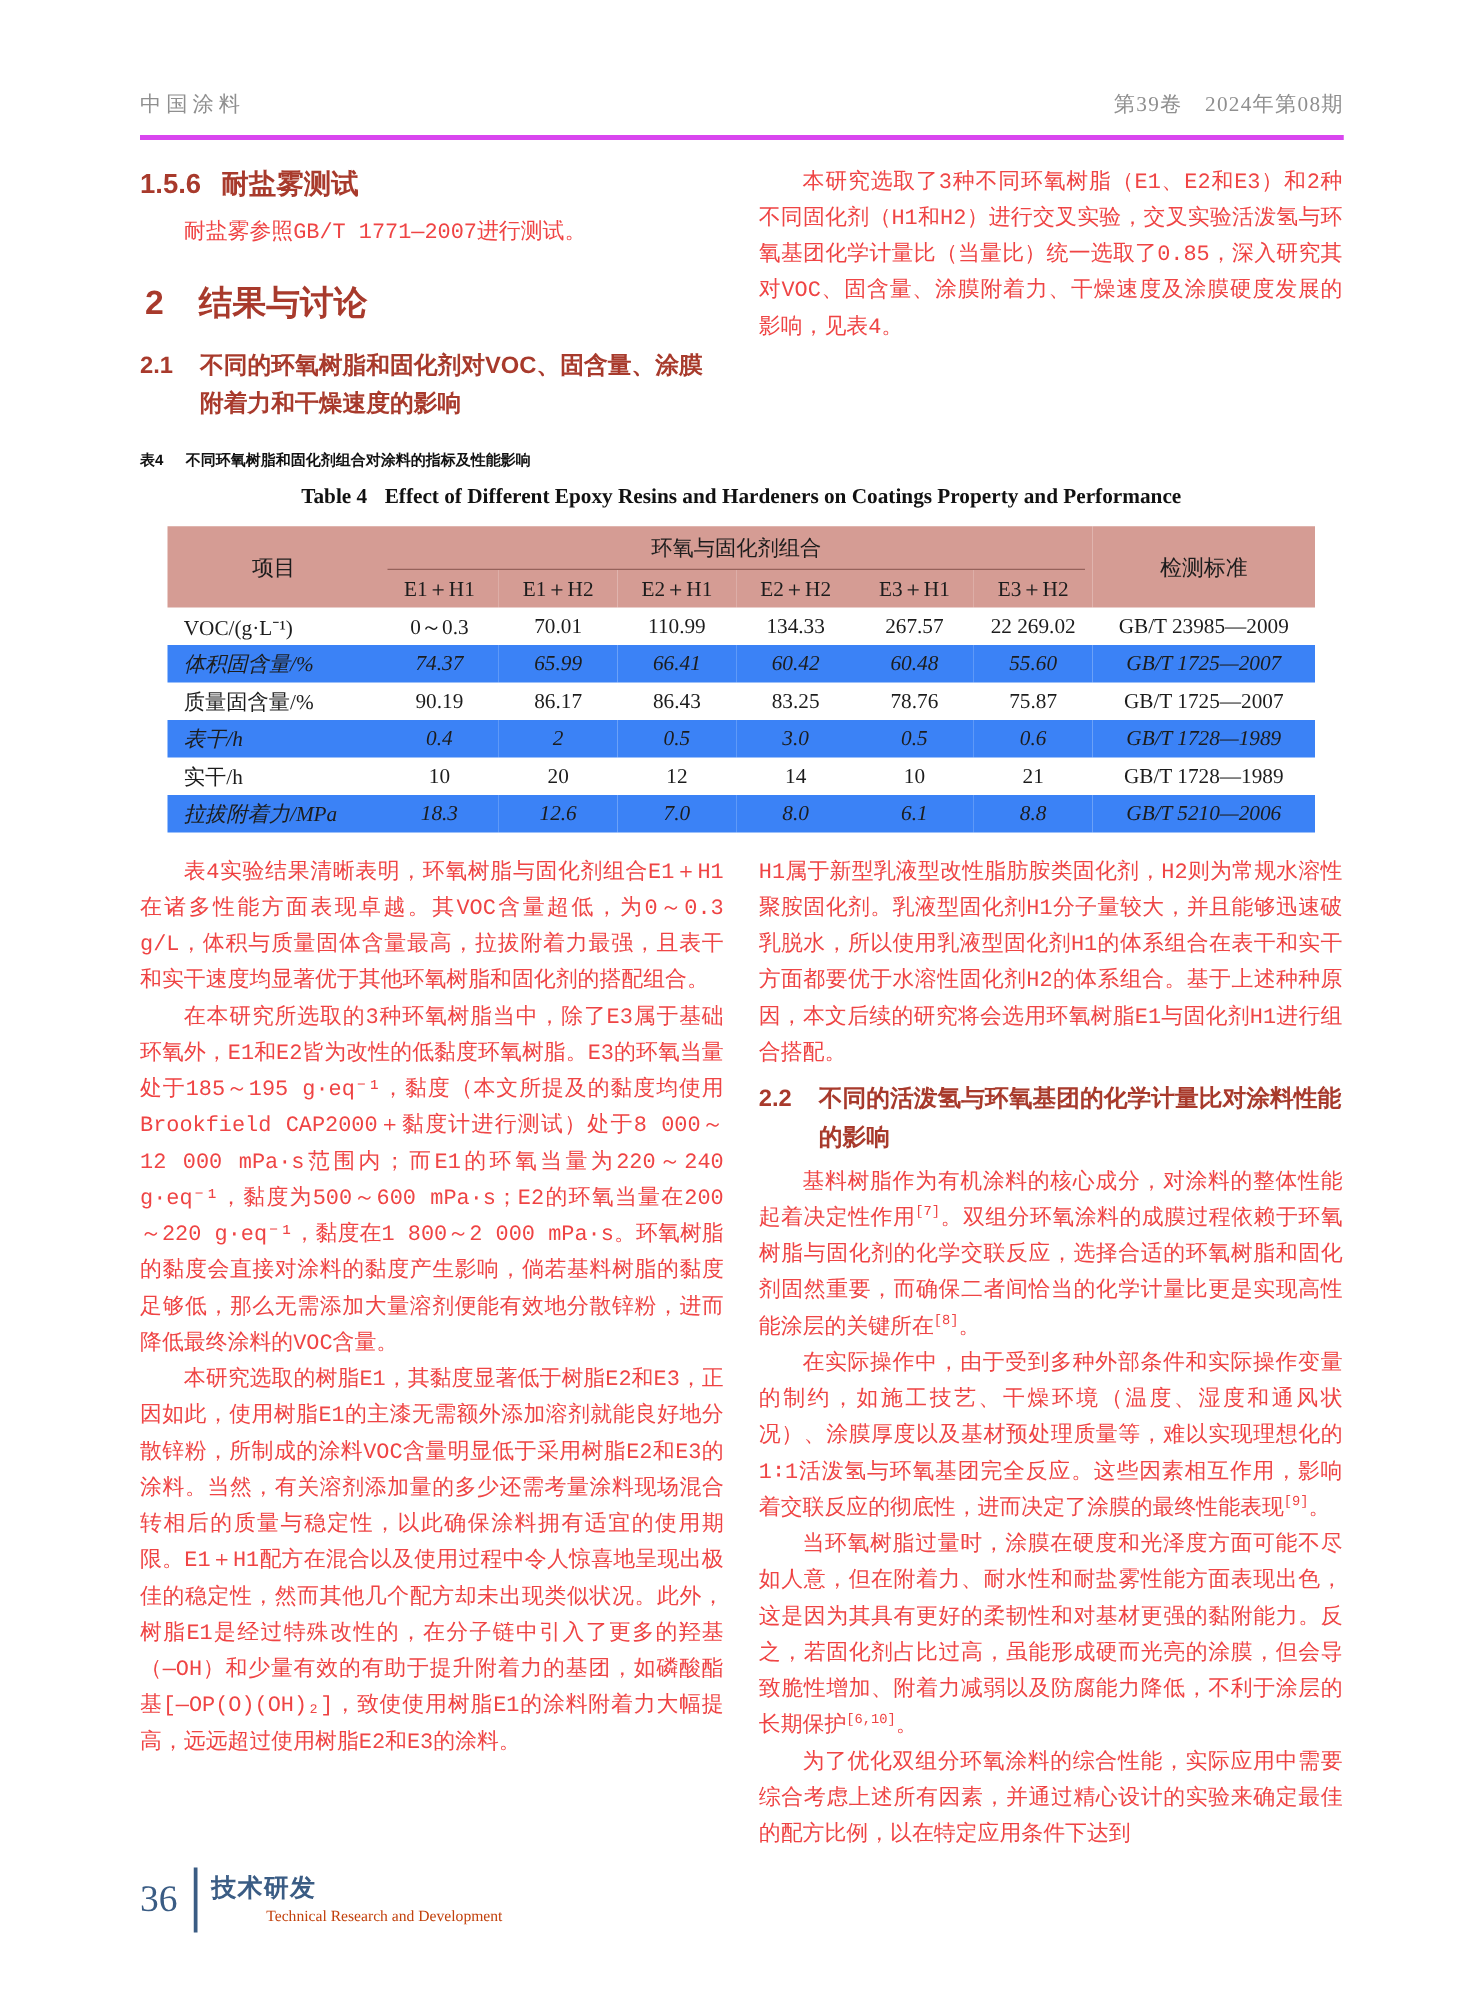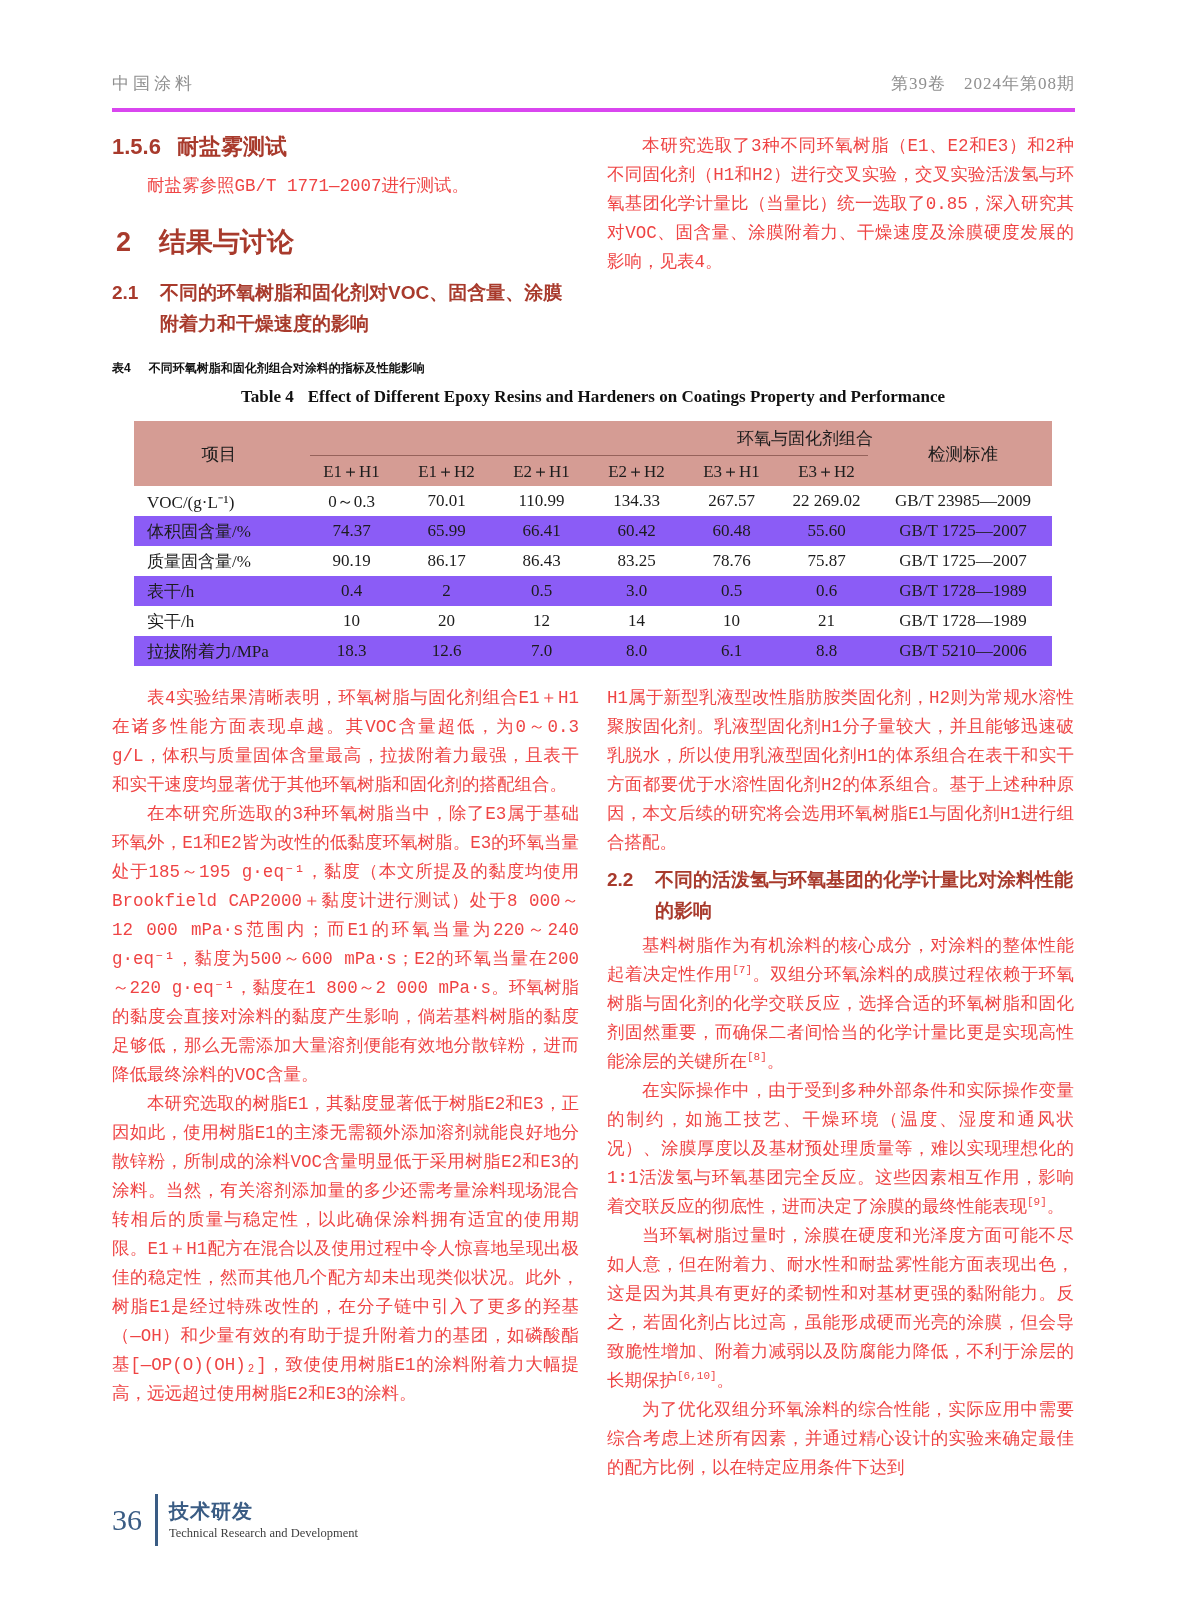--- a/index.html
+++ b/index.html
@@ -64,28 +64,28 @@
     font-weight:bold; font-size:17px; line-height:24px; margin-top:4px; color:#111;
   }
   .tbl-title-en .prefix { margin-right:14px; }
   table.results {
     border-collapse:collapse; width:918px; margin:12px auto 0;
     font-size:17px; color:#1c1c1c; table-layout:fixed;
   }
   table.results th { font-weight:normal; }
   thead th { background:#d59c94; }
   th.item-h, th.std-h { font-size:17.5px; }
-  th.group-h { height:33px; position:relative;text-align:right; }
+  th.group-h { height:33px; position:relative; }
   th.group-h .group-line {
     position:absolute; left:6px; right:6px; bottom:0;
     border-bottom:1px solid #96625b;
   }
   thead tr.combo-row th { height:28px; }
   tbody td { height:28px; text-align:center; }
-  tbody tr.alt { background:#8b5cf6; }
+  tbody tr.alt { background:#3b82f6;font-style:italic; }
   td.lbl { text-align:left; padding-left:13px; }
 
   
   .body-row { margin-top:18px; }
 
   
   .page-footer {
     position:absolute; left:112px; top:1494px;
     display:flex; align-items:stretch; height:52px;
   }
@@ -93,22 +93,23 @@
     align-self:center; font-size:30px; color:#3a5c84;
     margin-right:13px; font-family:"Liberation Serif", serif;text-align:center;
   }
   .page-footer .bar { width:3px; background:#3a5c84; margin-right:11px; }
   .page-footer .labels { display:flex; flex-direction:column; justify-content:center; }
   .page-footer .zh {
     font-family:"Liberation Sans", sans-serif; font-weight:bold;
     font-size:20px; line-height:24px; color:#3a5c84; letter-spacing:1px;
   }
   .page-footer .en {
-    font-size:12.5px; line-height:16px; color:#404040; margin-top:2px;
+    font-size:12.5px; line-height:16px; color:#c2410c; margin-top:2px;
     font-family:"Liberation Serif", serif;
+    margin-left:44px;
   }
 </style>
 </head>
 <body>
 
 <div class="page">
 
   <div class="page-header">
     <span class="journal">中国涂料</span>
     <span class="issue">第39卷　2024年第08期</span>

